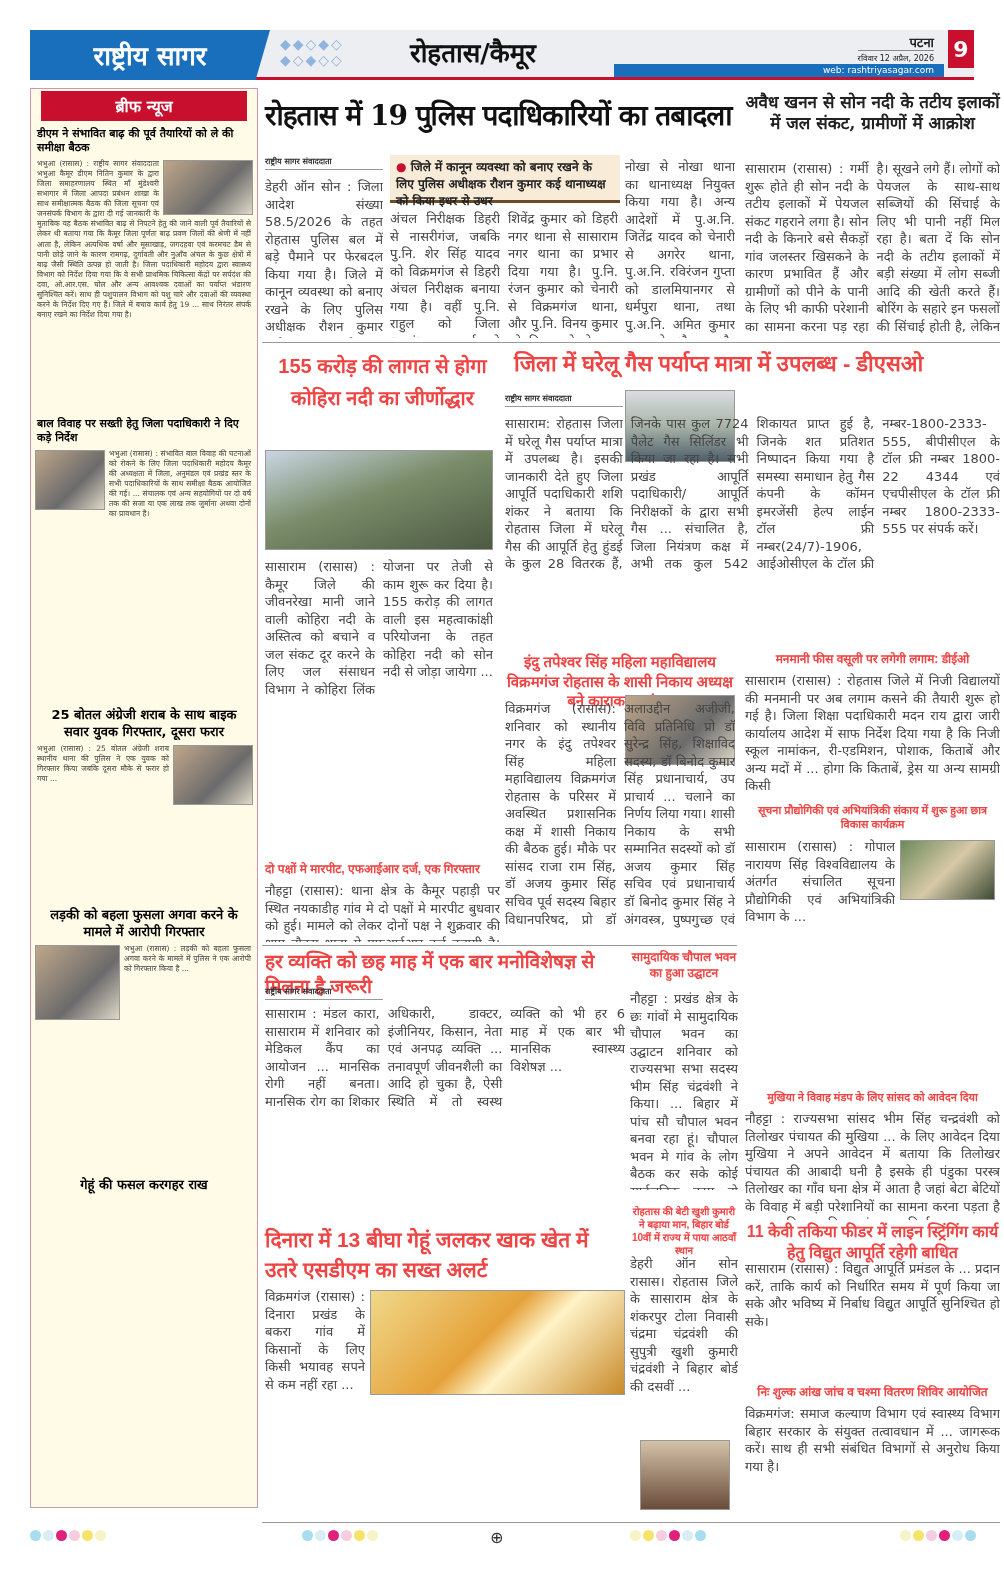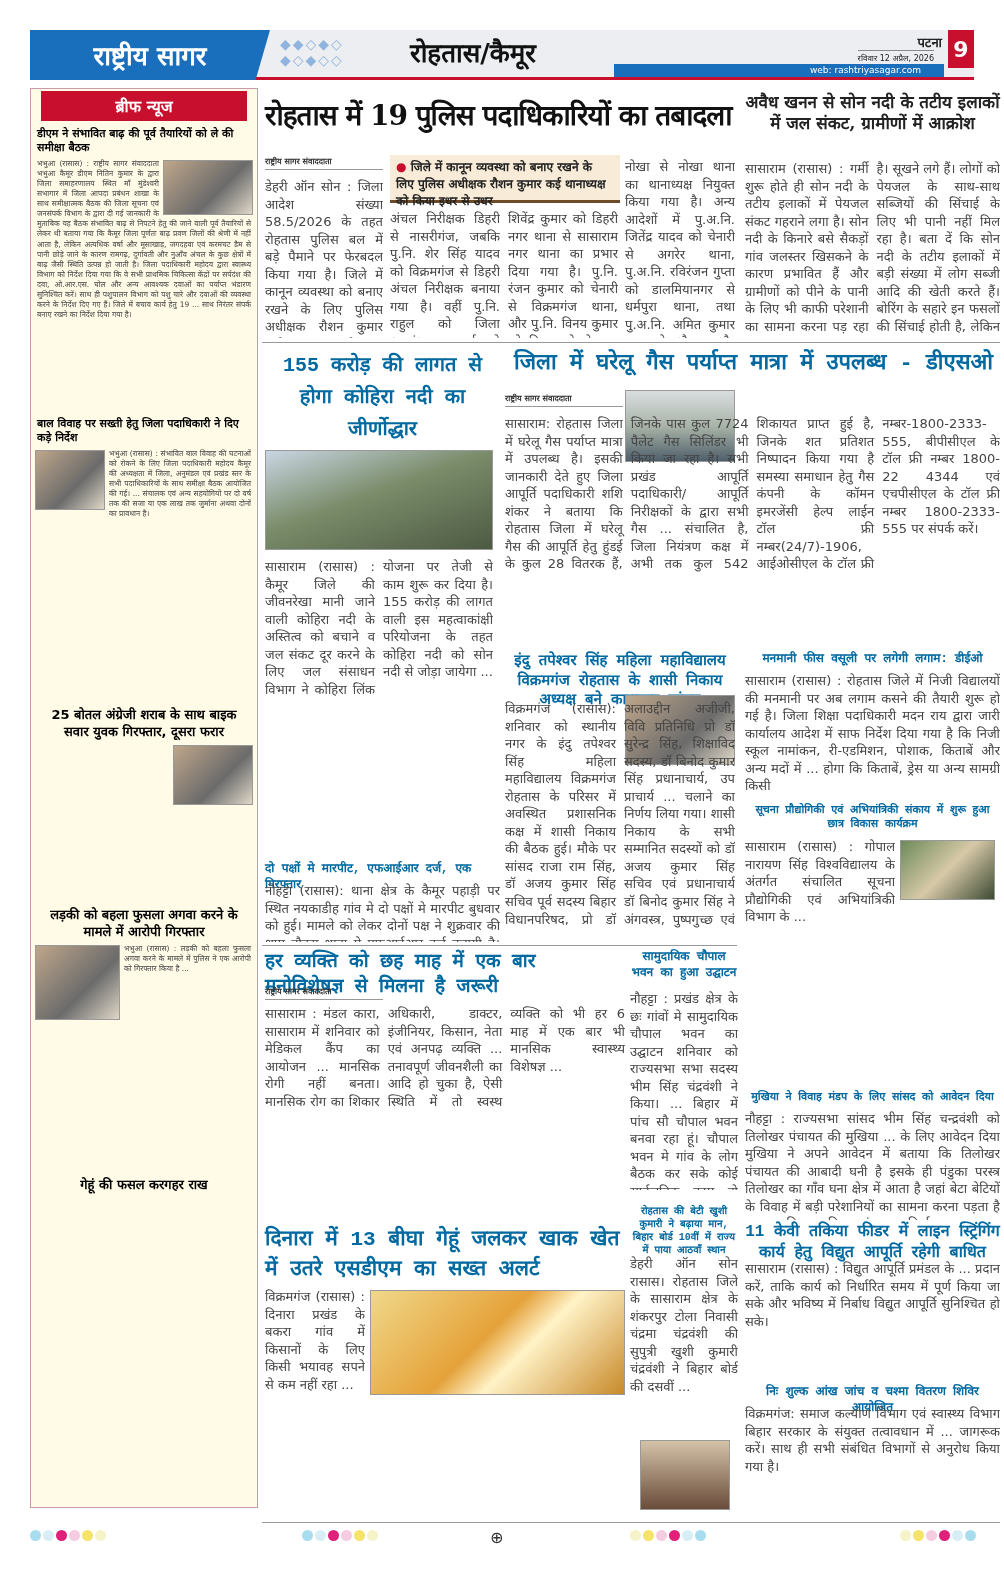--- a/index.html
+++ b/index.html
@@ -1,38 +1,38 @@
 <!DOCTYPE html>
 <html><head>
 <meta charset="utf-8">
 <style>
 *{box-sizing:border-box;margin:0;padding:0}
 body{width:1004px;height:1574px;background:#fff;font-family:"DejaVu Sans",sans-serif;color:#222;position:relative;overflow:hidden}
 .masthead{position:absolute;left:30px;top:30px;width:944px;height:50px;background:#eceef2;border-bottom:3px solid #c8102e}
 .mh-brand{position:absolute;left:0;top:0;width:240px;height:50px;background:#1a6fbd;clip-path:polygon(0 0,100% 0,94% 100%,0 100%);color:#fff;font-size:26px;font-weight:bold;display:flex;align-items:center;justify-content:center;font-family:"DejaVu Serif",serif}
 .mh-dots{position:absolute;left:250px;top:6px;color:#8fb4dd;font-size:14px;letter-spacing:2px}
 .mh-section{position:absolute;left:380px;top:4px;font-size:26px;font-weight:bold;color:#111;font-family:"DejaVu Serif",serif}
-.mh-city{position:absolute;right:32px;top:3px;font-size:13px;font-weight:bold;}
+.mh-city{position:absolute;right:40px;top:3px;font-size:13px;font-weight:bold;}
 .mh-date{position:absolute;right:40px;top:20px;font-size:8px;border-top:1px solid #888;padding-top:1px}
 .mh-page{position:absolute;right:0;top:0;width:26px;height:38px;background:#c8102e;color:#fff;font-size:22px;font-weight:bold;display:flex;align-items:center;justify-content:center}
-.mh-web{position:absolute;right:30px;bottom:0;height:13px;width:330px;background:#1a6fbd;color:#fff;font-size:9px;text-align:right;padding-right:23px;line-height:13px}
+.mh-web{position:absolute;right:30px;bottom:0;height:13px;width:330px;background:#1a6fbd;color:#fff;font-size:9px;text-align:right;padding-right:10px;line-height:13px}
 .col-left{position:absolute;left:30px;top:88px;width:228px;height:1420px;background:#fffbe6;border:1px solid #c9a;}
 .brief-hdr{background:#c8102e;color:#fff;text-align:center;font-size:16px;font-weight:bold;padding:4px 0;margin:2px 10px 4px}
 .ltitle{font-size:11px;font-weight:bold;color:#000;padding:2px 6px;line-height:1.3}
 .ltitle.center{text-align:center;font-size:13px}
 .ltext{font-size:7.5px;line-height:1.35;color:#444;padding:1px 6px 4px;text-align:justify}
 .photo{background:linear-gradient(135deg,#bfa68a,#6b6b6b 60%,#e0d8c8);border:1px solid #999}
 .lphoto{float:right;width:90px;height:55px;margin:2px 4px 2px 4px}
 .main-h1{position:absolute;left:265px;top:95px;font-size:28px;font-weight:bold;color:#111;font-family:"DejaVu Serif",serif;letter-spacing:-1px}
 .byline{font-size:8px;font-weight:bold;color:#333;border-bottom:1px solid #999;padding-bottom:3px;margin-bottom:3px}
 .callout{position:absolute;left:390px;top:155px;width:230px;height:48px;background:#f8ecd8;border-bottom:3px solid #6d4b28;font-size:12px;font-weight:bold;padding:4px 6px;line-height:1.4}
 .callout .dot{color:#c8102e}
 .ctext{position:absolute;font-size:13px;line-height:1.35;color:#444;text-align:justify}
 .right-h{position:absolute;left:745px;top:92px;width:255px;font-size:17px;font-weight:bold;text-align:center;line-height:1.25;font-family:"DejaVu Serif",serif}
-.h2{position:absolute;font-weight:bold;color:#0369a1;font-family:Liberation Mono, monospace;line-height:1.3}
+.h2{position:absolute;font-weight:bold;color:#ef4444;font-family:Liberation Sans, sans-serif;line-height:1.3}
 .divider{position:absolute;height:1px;background:#999}
 .footer-dots{position:absolute;top:1530px;display:flex;gap:2px}
 .footer-dots span{width:11px;height:11px;border-radius:50%}
 .reg{position:absolute;left:490px;top:1528px;font-size:16px;color:#333}
 </style>
 </head>
 <body>
 
 <div class="masthead">
   <div class="mh-brand">राष्ट्रीय सागर</div>
@@ -53,20 +53,21 @@
     <div class="ltext">भभुआ (रासास) : राष्ट्रीय सागर संवाददाता भभुआ कैमूर डीएम नितिन कुमार के द्वारा जिला समाहरणालय स्थित माँ मुंडेश्वरी सभागार में जिला आपदा प्रबंधन शाखा के साथ समीक्षात्मक बैठक की जिला सूचना एवं जनसंपर्क विभाग के द्वारा दी गई जानकारी के मुताबिक यह बैठक संभावित बाढ़ से निपटने हेतु की जाने वाली पूर्व तैयारियों से लेकर थी बताया गया कि कैमूर जिला पूर्णतः बाढ़ प्रवण जिलों की श्रेणी में नहीं आता है, लेकिन अत्यधिक वर्षा और मूसाखाड़, जगदहवा एवं करमचट डैम से पानी छोड़े जाने के कारण रामगढ़, दुर्गावती और नुआँव अंचल के कुछ क्षेत्रों में बाढ़ जैसी स्थिति उत्पन्न हो जाती है। जिला पदाधिकारी महोदय द्वारा स्वास्थ्य विभाग को निर्देश दिया गया कि वे सभी प्राथमिक चिकित्सा केंद्रों पर सर्पदंश की दवा, ओ.आर.एस. घोल और अन्य आवश्यक दवाओं का पर्याप्त भंडारण सुनिश्चित करें। साथ ही पशुपालन विभाग को पशु चारे और दवाओं की व्यवस्था करने के निर्देश दिए गए हैं। जिले में बचाव कार्य हेतु 19 ... साथ निरंतर संपर्क बनाए रखने का निर्देश दिया गया है।</div>
   </div>
   <div style="height:290px;overflow:hidden">
     <div class="ltitle">बाल विवाह पर सख्ती हेतु जिला पदाधिकारी ने दिए कड़े निर्देश</div>
     <div class="lphoto photo" style="float:left;width:70px;height:60px"></div>
     <div class="ltext">भभुआ (रासास) : संभावित बाल विवाह की घटनाओं को रोकने के लिए जिला पदाधिकारी महोदय कैमूर की अध्यक्षता में जिला, अनुमंडल एवं प्रखंड स्तर के सभी पदाधिकारियों के साथ समीक्षा बैठक आयोजित की गई। ... संचालक एवं अन्य सहयोगियों पर दो वर्ष तक की सजा या एक लाख तक जुर्माना अथवा दोनों का प्रावधान है।</div>
   </div>
   <div style="height:200px;overflow:hidden">
     <div class="ltitle center">25 बोतल अंग्रेजी शराब के साथ बाइक सवार युवक गिरफ्तार, दूसरा फरार</div>
     <div class="lphoto photo" style="width:80px;height:60px"></div>
+    <div class="ltext">भभुआ (रासास) : 25 बोतल अंग्रेजी शराब स्थानीय थाना की पुलिस ने एक युवक को गिरफ्तार किया जबकि दूसरा मौके से फरार हो गया ...</div>
   </div>
   <div style="height:270px;overflow:hidden">
     <div class="ltitle center">लड़की को बहला फुसला अगवा करने के मामले में आरोपी गिरफ्तार</div>
     <div class="lphoto photo" style="float:left;width:85px;height:75px"></div>
     <div class="ltext">भभुआ (रासास) : लड़की को बहला फुसला अगवा करने के मामले में पुलिस ने एक आरोपी को गिरफ्तार किया है ...</div>
   </div>
   <div style="height:180px;overflow:hidden">
     <div class="ltitle center">गेहूं की फसल करगहर राख</div>
   </div>
 </div>

